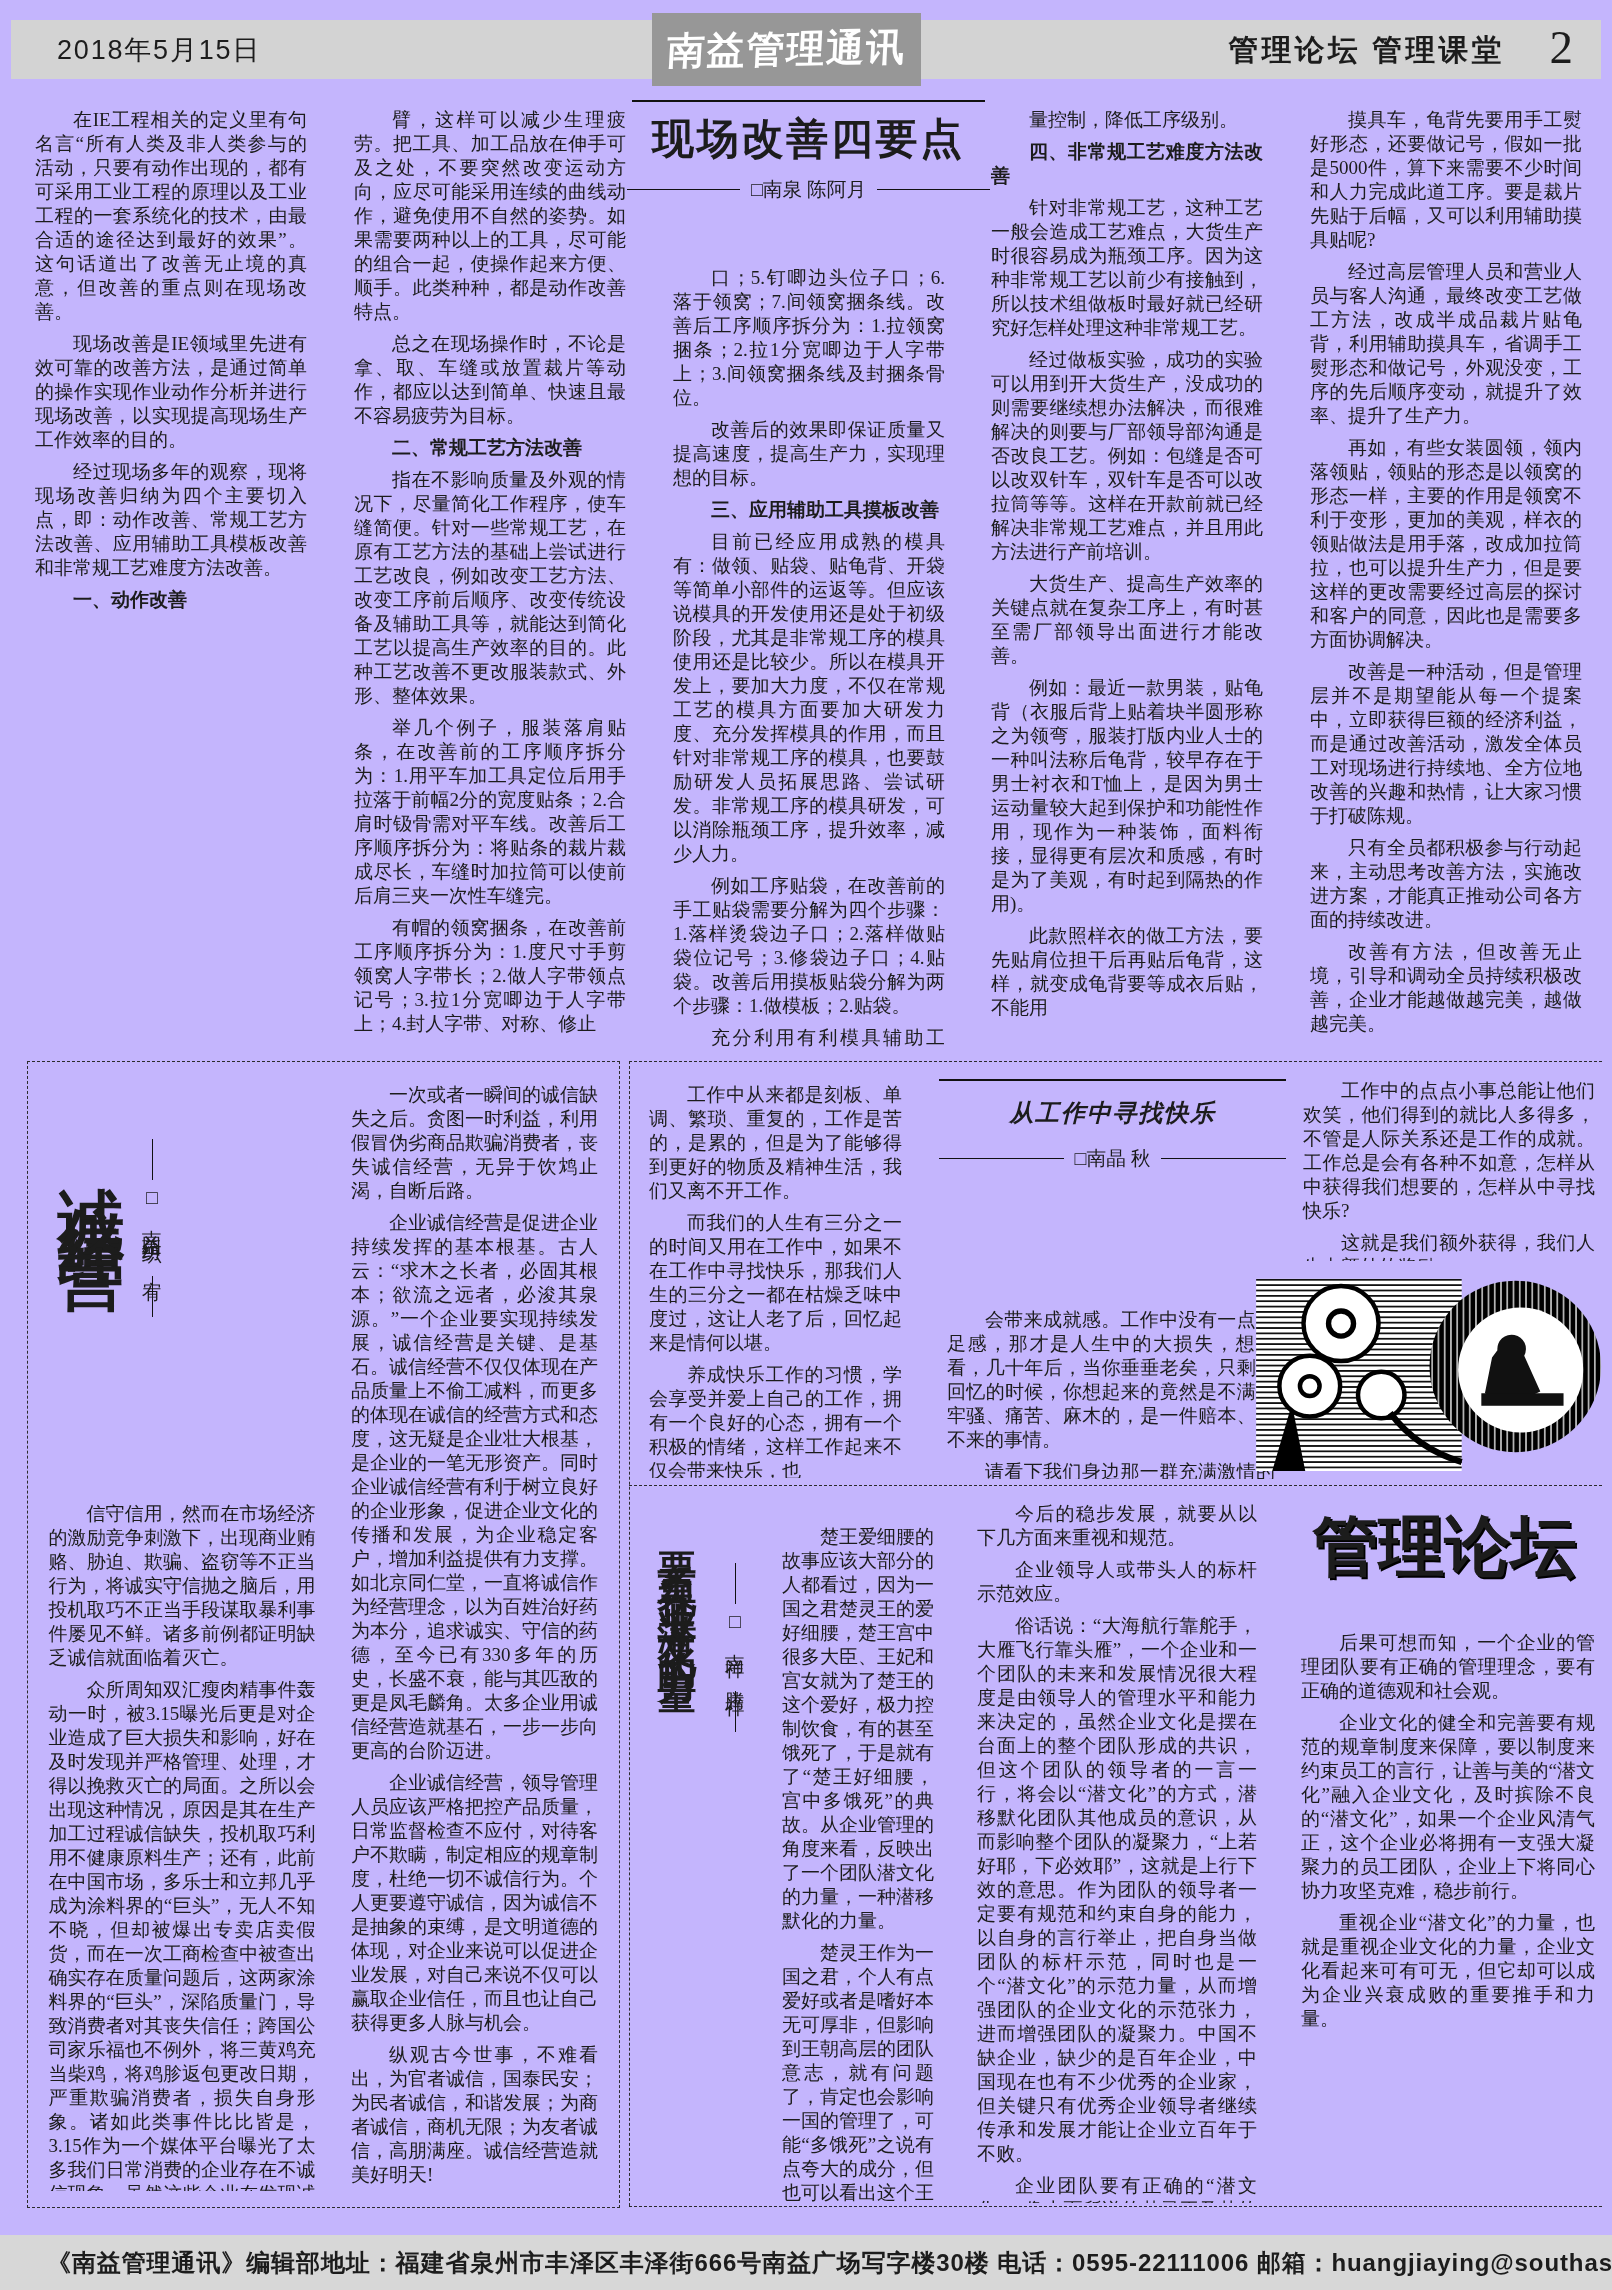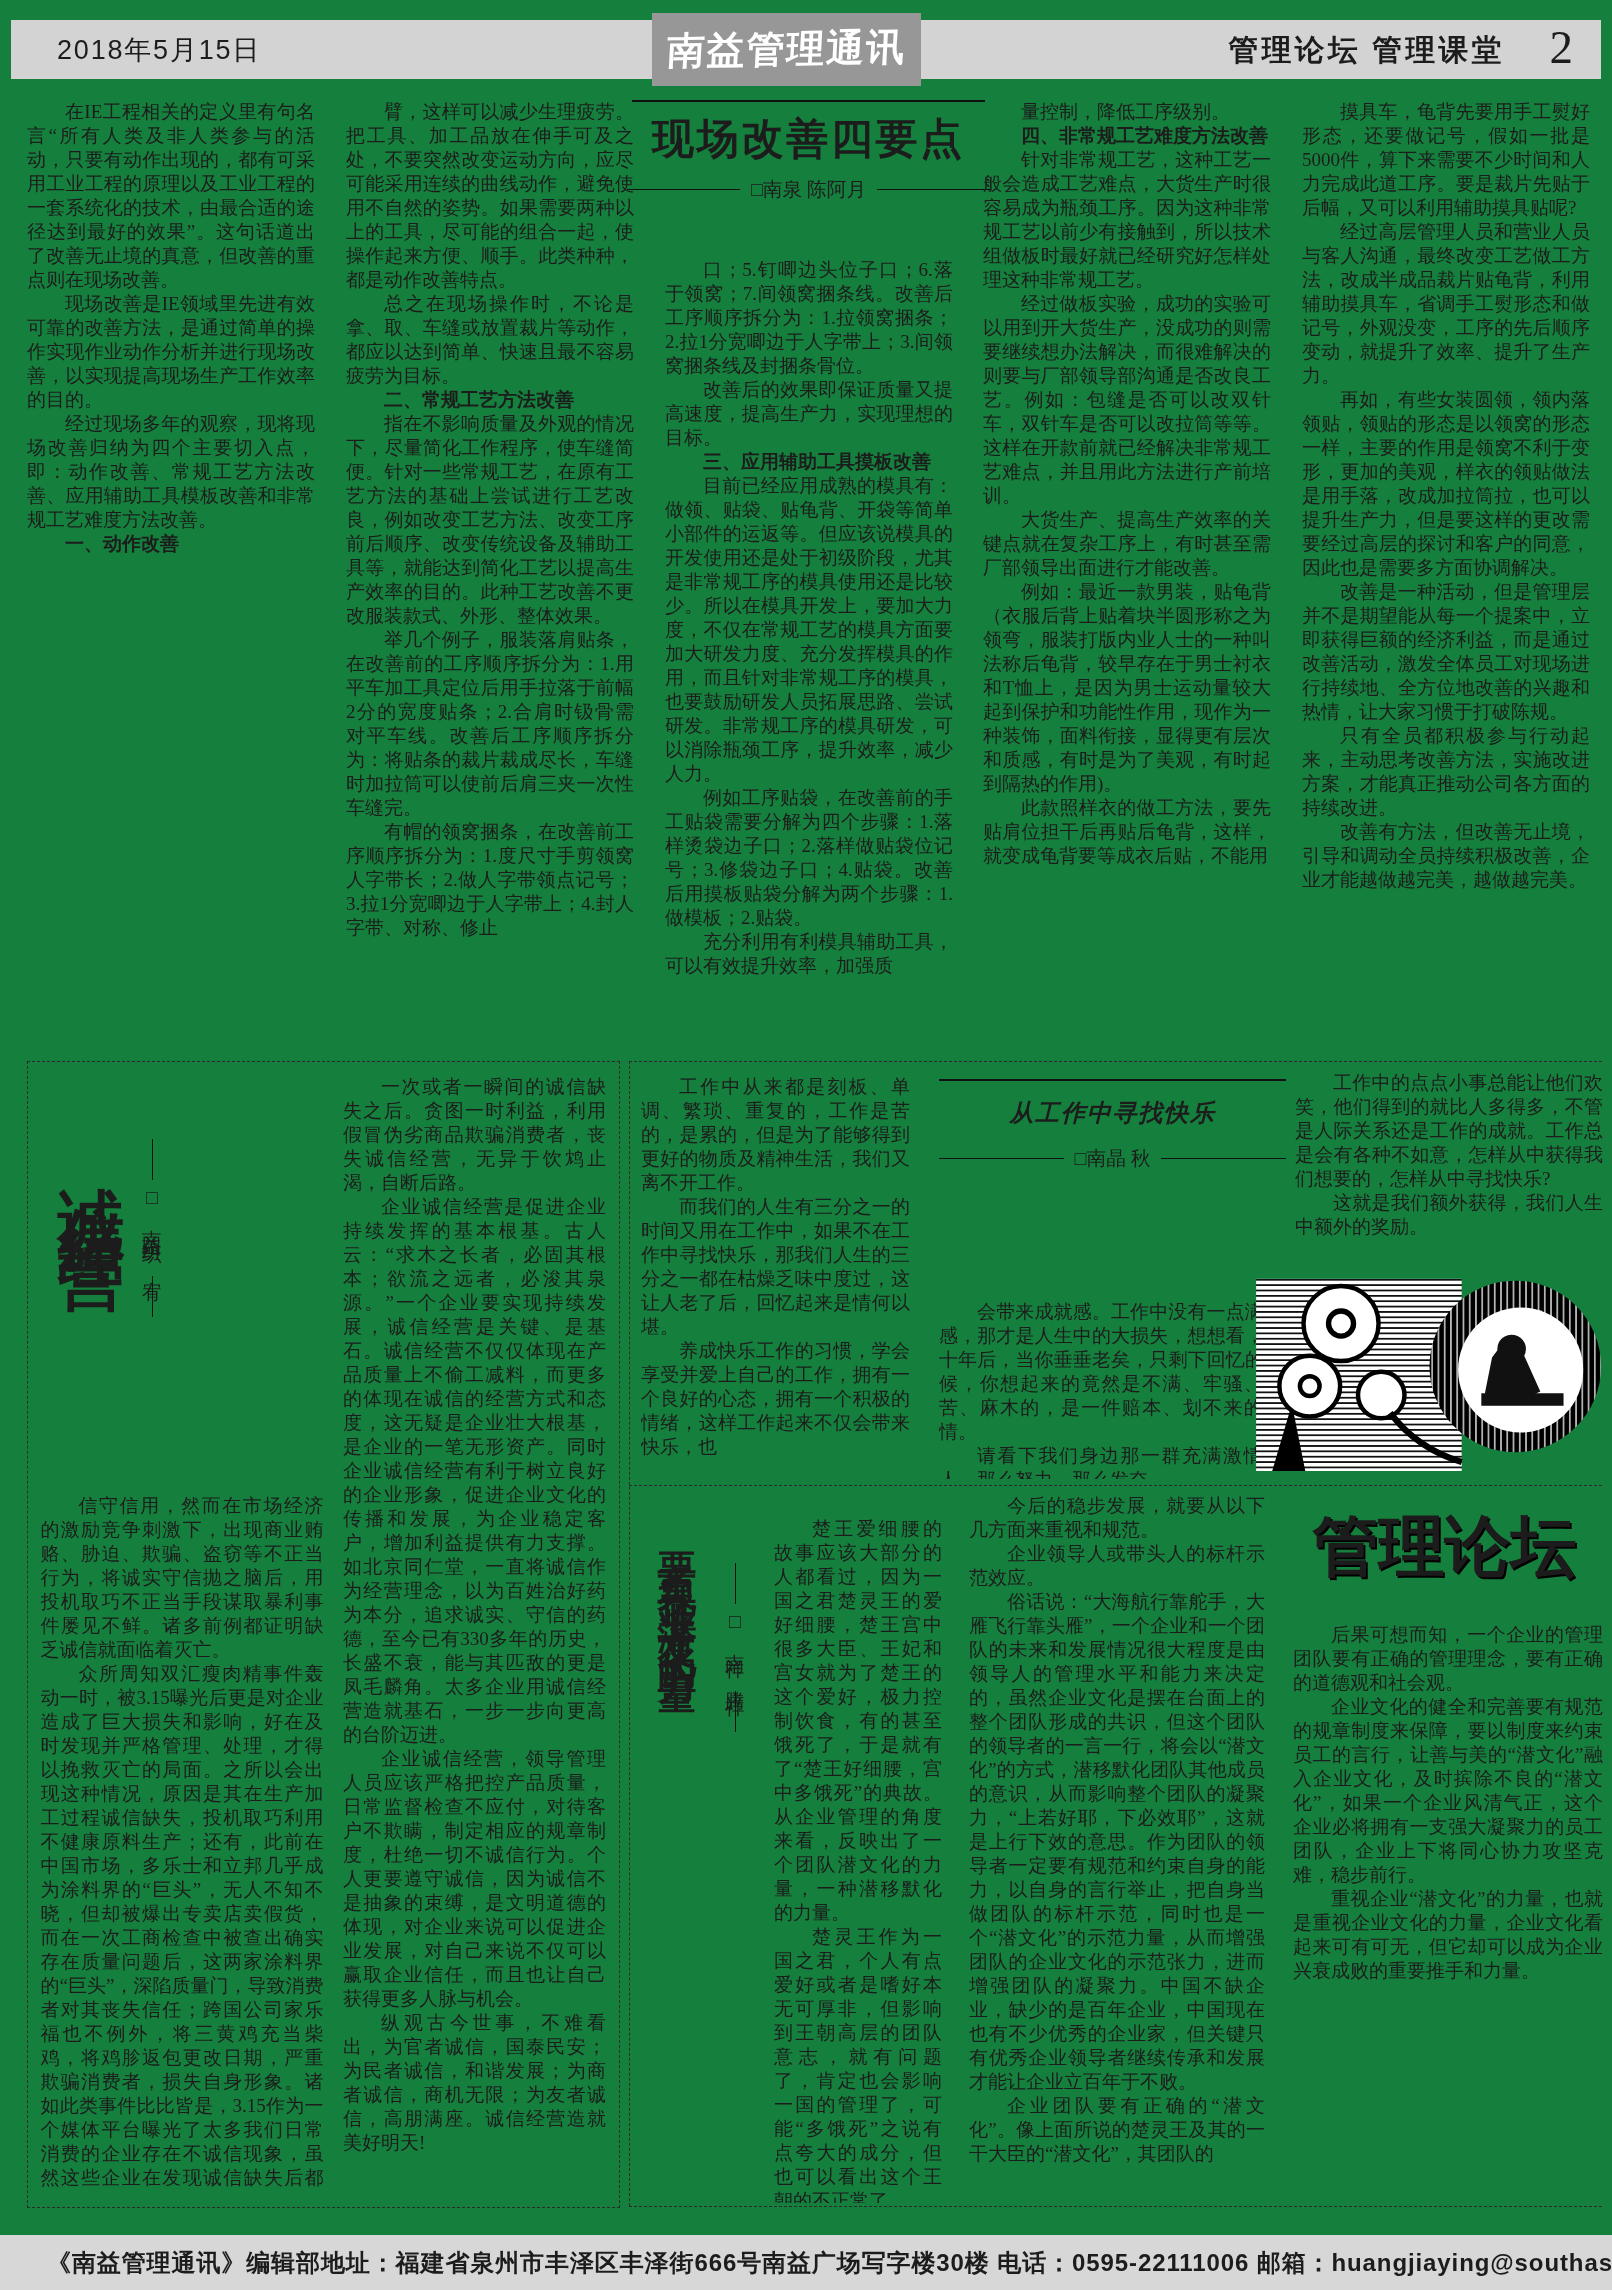--- a/index.html
+++ b/index.html
@@ -1,31 +1,31 @@
 <!DOCTYPE html>
 <html style="font-size:14.3px"><head>
 <meta charset="utf-8">
 <style>
   html,body{margin:0;padding:0;background:#f3f3f1;}
-  #page{position:relative;width:1612px;height:2291px;background:#15803d;margin:0 auto;
+  #page{position:relative;width:1612px;height:2291px;background:#c4b5fd;margin:0 auto;
         font-family:"Liberation Serif","DejaVu Serif",serif;color:#1c1c1c;overflow:hidden;}
   
   .hdr-bar{position:absolute;top:19.7px;height:59px;background:#d3d3d3;}
   #hdr-left{left:10.7px;width:647px;}
   #hdr-right{left:913px;width:688px;}
   #masthead{position:absolute;top:12.5px;left:652px;width:269px;height:73px;background:#979797;
             display:flex;align-items:center;justify-content:center;}
   #masthead span{color:#fff;font-weight:900;font-size:38px;letter-spacing:1.8px;
                  font-family:"Liberation Serif",serif;transform:skewX(-4deg) rotate(-1deg);}
   #hdr-date{position:absolute;left:57px;top:32px;font-size:27px;letter-spacing:1.8px;font-family:"Liberation Sans",sans-serif;}
   #hdr-sections{position:absolute;right:107px;top:30px;font-size:29.6px;font-weight:700;letter-spacing:3.6px;}
   #hdr-page{position:absolute;right:39px;top:19.7px;font-size:47px;font-family:"Liberation Serif",serif;}
   
   .col{position:absolute;font-size:19px;line-height:24px;text-align:justify;overflow:hidden;}
-  .col p{margin:0;text-indent:2em;}
+  .col p{margin:8px;text-indent:2em;}
   .col p.sec{font-family:"Liberation Sans","DejaVu Sans",sans-serif;font-weight:700;}
   
   #top-headline{position:absolute;left:627px;top:100px;width:363px;text-align:center;}
   #top-headline .rule{border-top:2.7px solid #111;margin:0 5.4px 9px 5.4px;}
   #top-headline h1{margin:0;font-size:42px;font-weight:900;letter-spacing:2.7px;font-family:"Liberation Serif",serif;}
   .byline{display:flex;align-items:center;gap:10.7px;margin-top:9px;font-size:19.7px;}
   .byline::before,.byline::after{content:"";flex:1;border-top:1.8px solid #111;}
   
   .dashedbox{position:absolute;border:1.8px dashed #2b2b2b;}
   .dashline-h{position:absolute;border-top:1.8px dashed #2b2b2b;}

